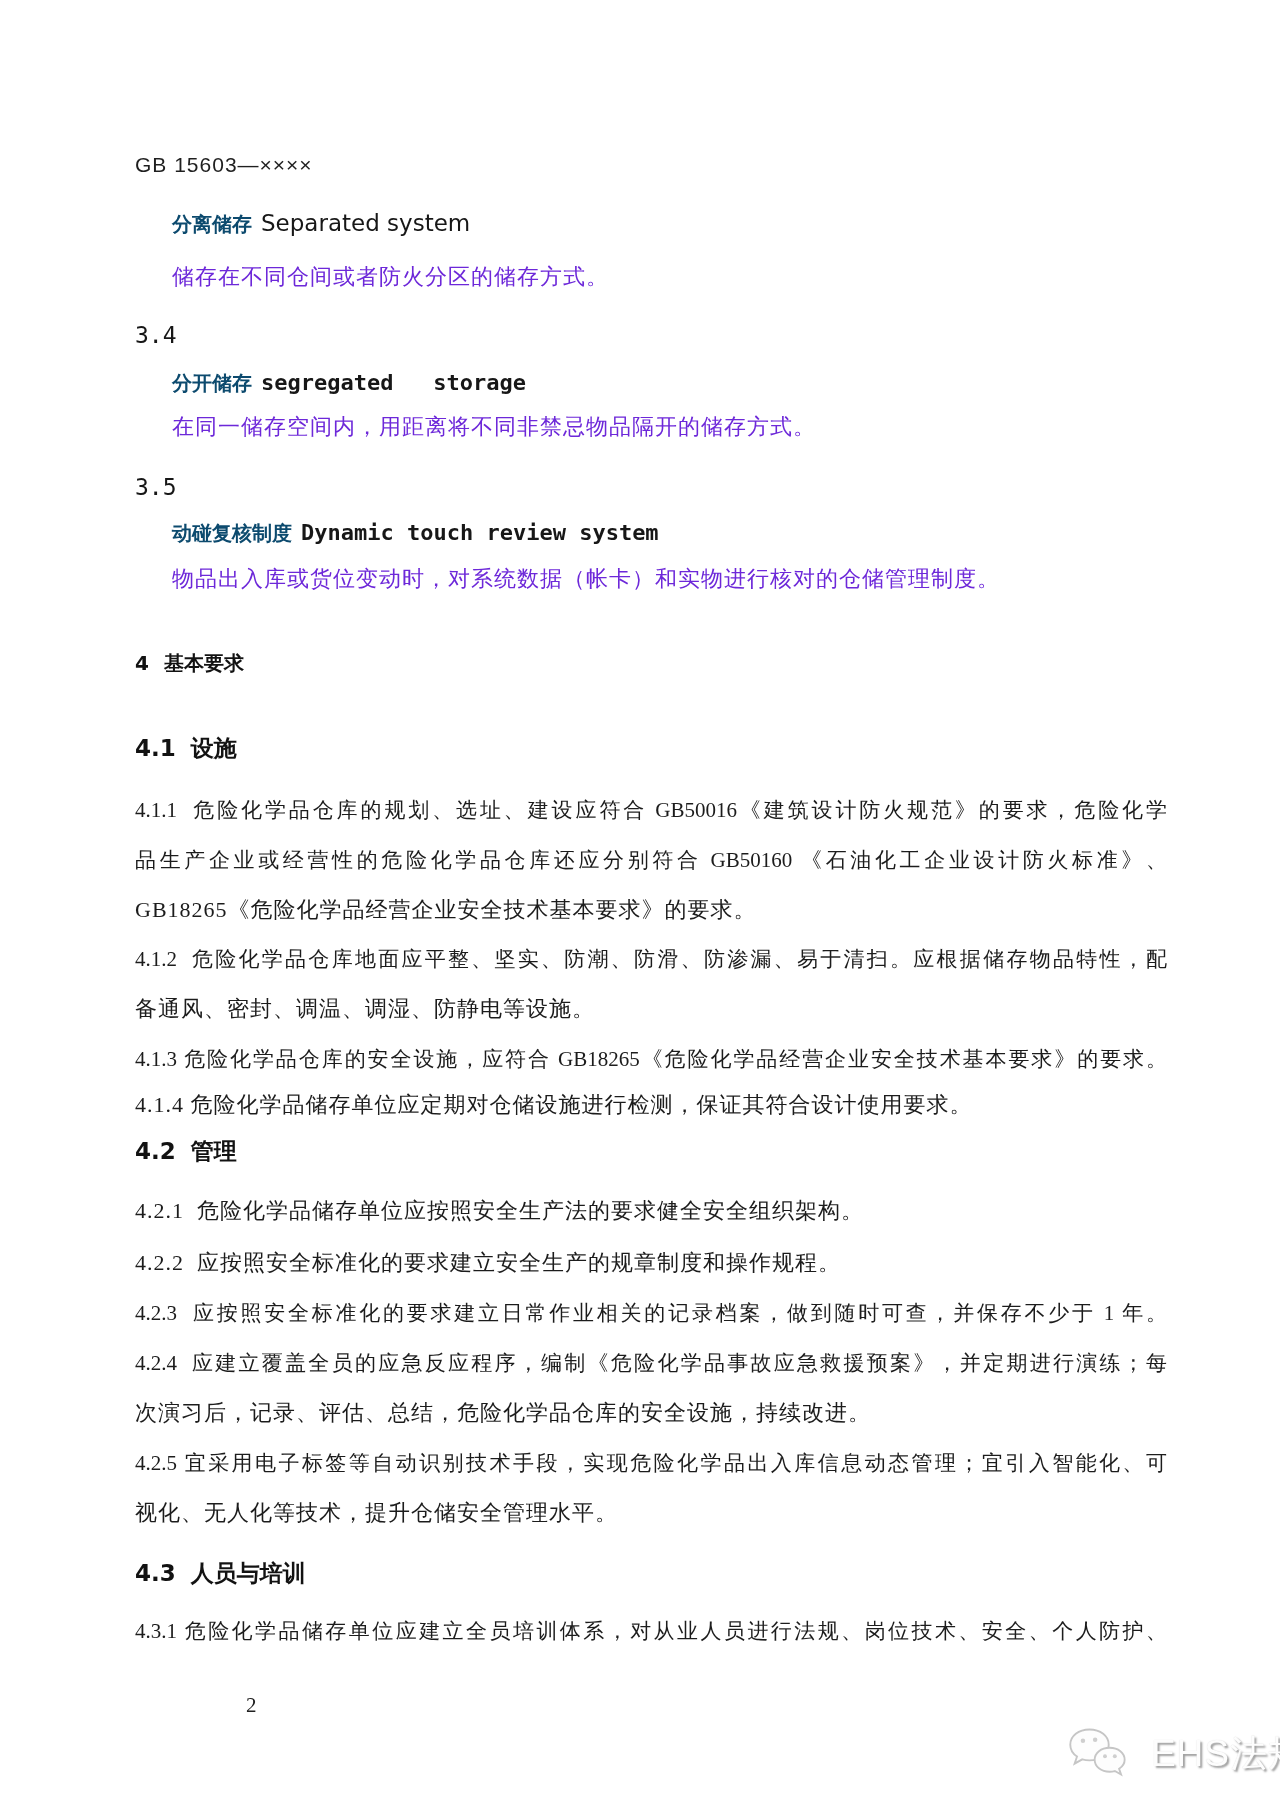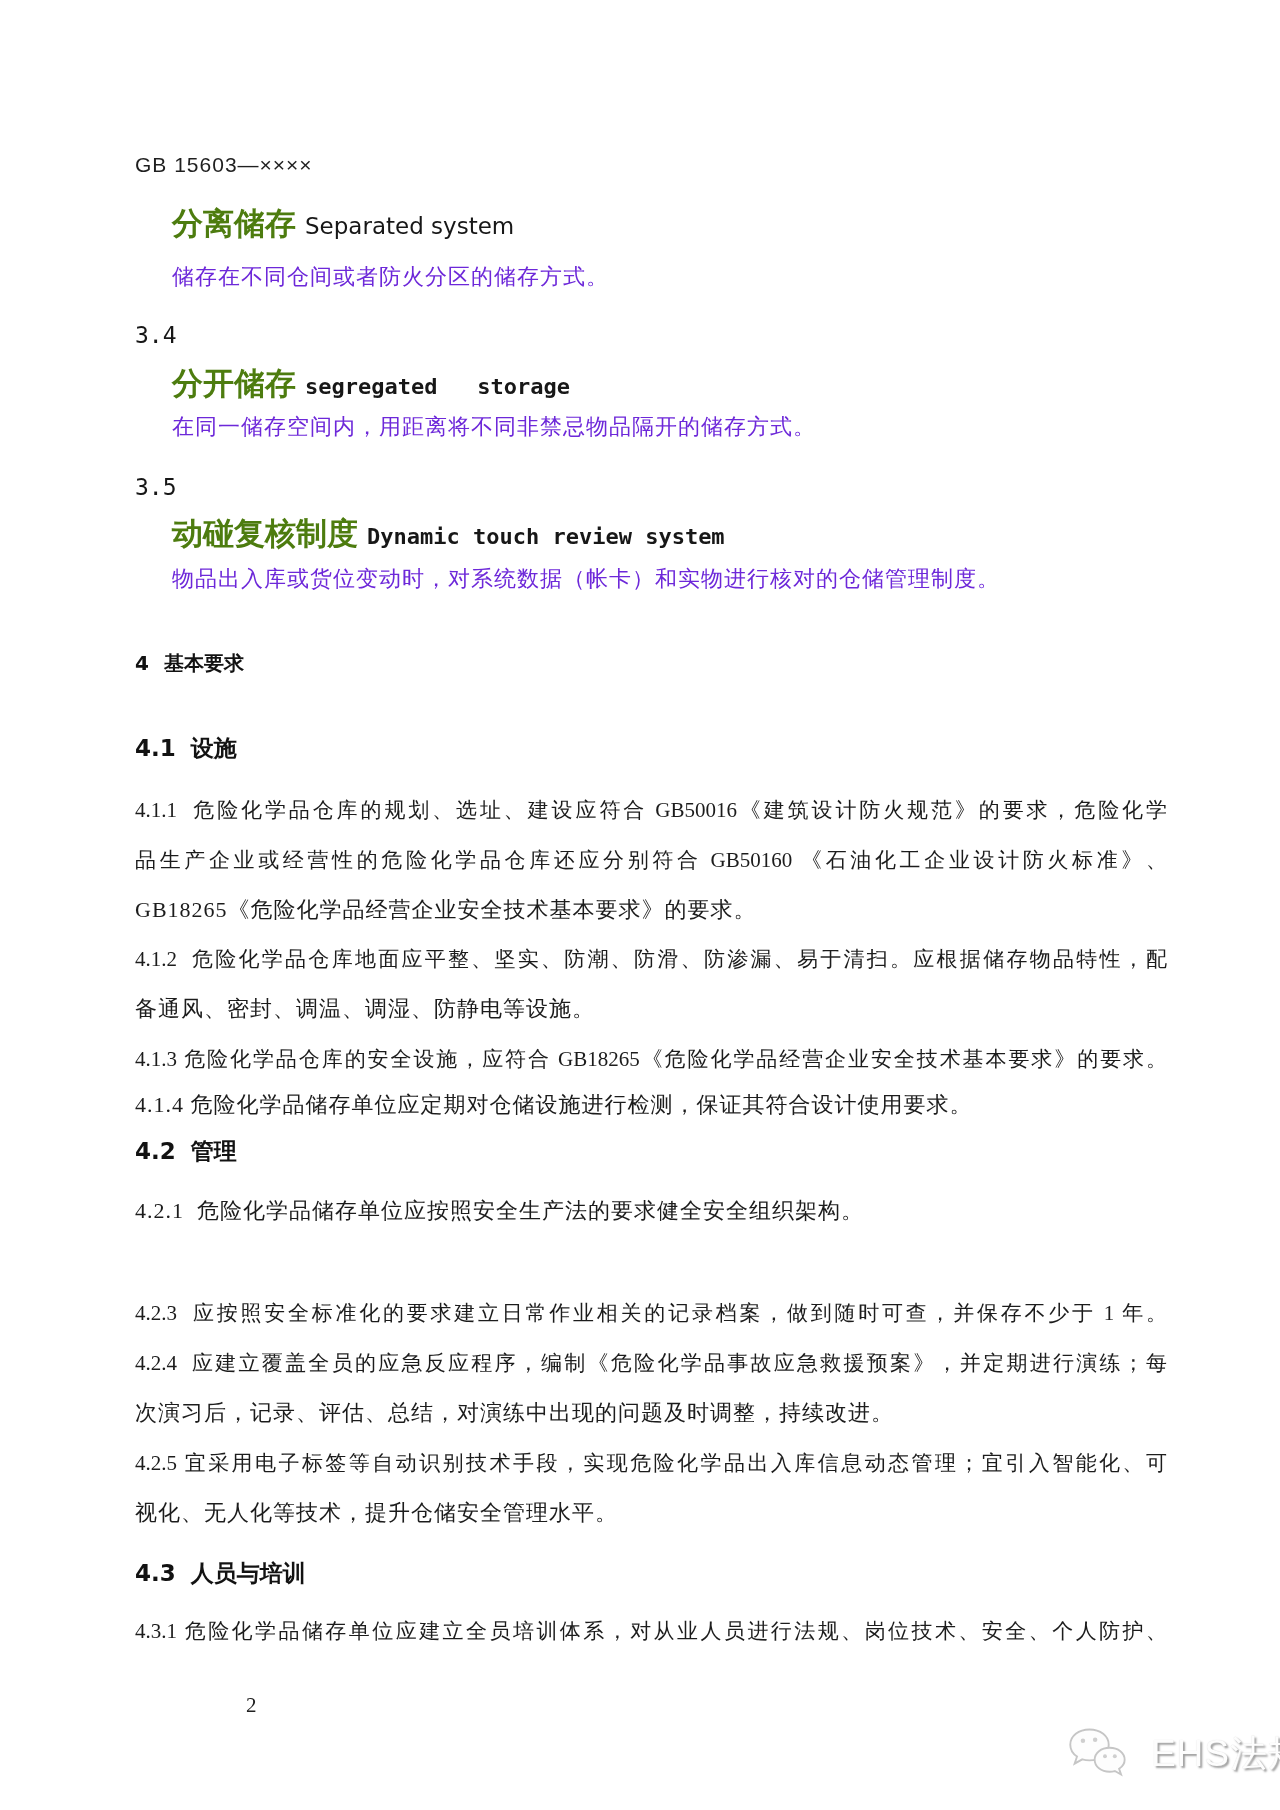--- a/index.html
+++ b/index.html
@@ -19,21 +19,21 @@
   .doccode{
     font-family:"Liberation Sans","DejaVu Sans",sans-serif;
     font-size:21px;letter-spacing:1px;color:#1f1f1f;
   }
   .termnum{
     font-family:"DejaVu Sans Mono","Liberation Mono",monospace;
     font-size:23px;color:#171717;
   }
   .termhead .zh{
     font-family:"DejaVu Sans","Liberation Sans",sans-serif;
-    font-weight:700;font-size:31px;color:#4d7c0f;margin-right:9px;
+    font-weight:700;font-size:20px;color:#0c4a6e;margin-right:9px;
   }
   .termhead .en{white-space:pre;color:#171717;}
   .termhead .en-sans{
     font-family:"DejaVu Sans","Liberation Sans",sans-serif;
     font-weight:500;font-size:23px;
   }
   .termhead .en-mono{
     font-family:"DejaVu Sans Mono","Liberation Mono",monospace;
     font-weight:600;font-size:22px;
   }
@@ -108,24 +108,25 @@
   <div class="ln body" style="top:994px">备通风、密封、调温、调湿、防静电等设施。</div>
 
   <div class="ln body jf" style="top:1044px">4.1.3 危险化学品仓库的安全设施，应符合 GB18265《危险化学品经营企业安全技术基本要求》的要求。</div>
   <div class="ln body" style="top:1090px">4.1.4 危险化学品储存单位应定期对仓储设施进行检测，保证其符合设计使用要求。</div>
 
   <div class="ln section" style="top:1136px">
     <span class="no">4.2</span><span class="ti">管理</span>
   </div>
 
   <div class="ln body" style="top:1196px">4.2.1&nbsp;&nbsp;危险化学品储存单位应按照安全生产法的要求健全安全组织架构。</div>
+  <div class="ln body" style="top:1248px">4.2.2&nbsp;&nbsp;应按照安全标准化的要求建立安全生产的规章制度和操作规程。</div>
   <div class="ln body jf" style="top:1298px">4.2.3&nbsp;&nbsp;应按照安全标准化的要求建立日常作业相关的记录档案，做到随时可查，并保存不少于 1 年。</div>
 
   <div class="ln body jf" style="top:1348px">4.2.4&nbsp;&nbsp;应建立覆盖全员的应急反应程序，编制《危险化学品事故应急救援预案》，并定期进行演练；每</div>
-  <div class="ln body" style="top:1398px">次演习后，记录、评估、总结，对演练中出现的问题及时调整，持续改进。</div>
+  <div class="ln body" style="top:1398px">次演习后，记录、评估、总结，危险化学品仓库的安全设施，持续改进。</div>
 
   <div class="ln body jf" style="top:1448px">4.2.5 宜采用电子标签等自动识别技术手段，实现危险化学品出入库信息动态管理；宜引入智能化、可</div>
   <div class="ln body" style="top:1498px">视化、无人化等技术，提升仓储安全管理水平。</div>
 
   <div class="ln section" style="top:1558px">
     <span class="no">4.3</span><span class="ti">人员与培训</span>
   </div>
 
   <div class="ln body jf" style="top:1616px">4.3.1 危险化学品储存单位应建立全员培训体系，对从业人员进行法规、岗位技术、安全、个人防护、</div>
 

